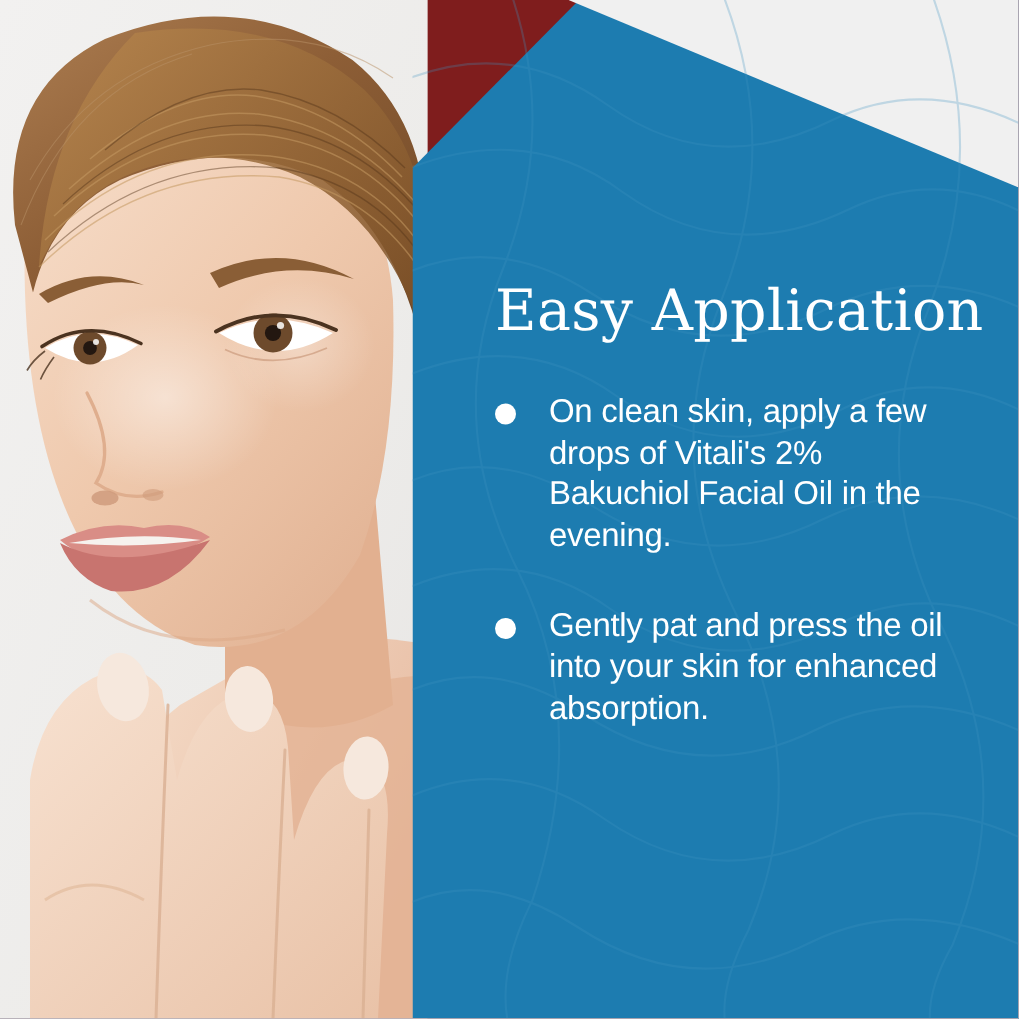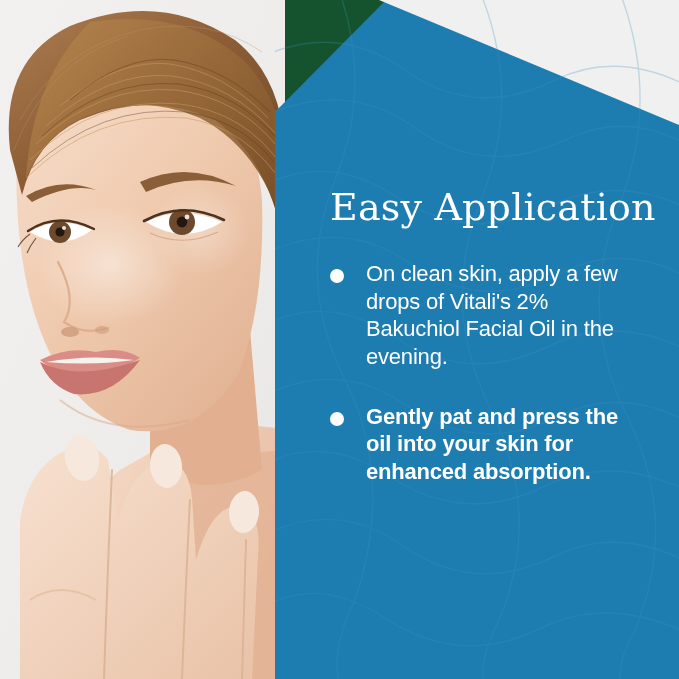--- a/index.html
+++ b/index.html
@@ -10,21 +10,21 @@
     height: 679px;
     overflow: hidden;
     background: #efefef;
     font-family: "Liberation Sans", sans-serif;
   }
 
   #canvas {
     position: relative;
     width: 679px;
     height: 679px;
-    background: #14532d;
+    background: #7f1d1d;
     overflow: hidden;
   }
 
   
   .photo-pane {
     position: absolute;
     left: 0; top: 0;
     width: 285px; height: 679px;
     overflow: hidden;
     background: #eeedec;
@@ -80,21 +80,21 @@
     position: relative;
     padding-left: 36px;
     margin-bottom: 32px;
     font-family: "Liberation Sans", sans-serif;
     font-size: 22px;
     line-height: 1.26;
     font-weight: 400;
     color: #ffffff;
     letter-spacing: -.2px;
   }
-  .bullet-item:last-child { margin-bottom: 0; font-weight: bold; }
+  .bullet-item:last-child { margin-bottom: 0; }
   .bullet-dot {
     position: absolute;
     left: 0; top: 9px;
     width: 14px; height: 14px;
     border-radius: 50%;
     background: #ffffff;
   }
 </style>
 </head>
 <body>

